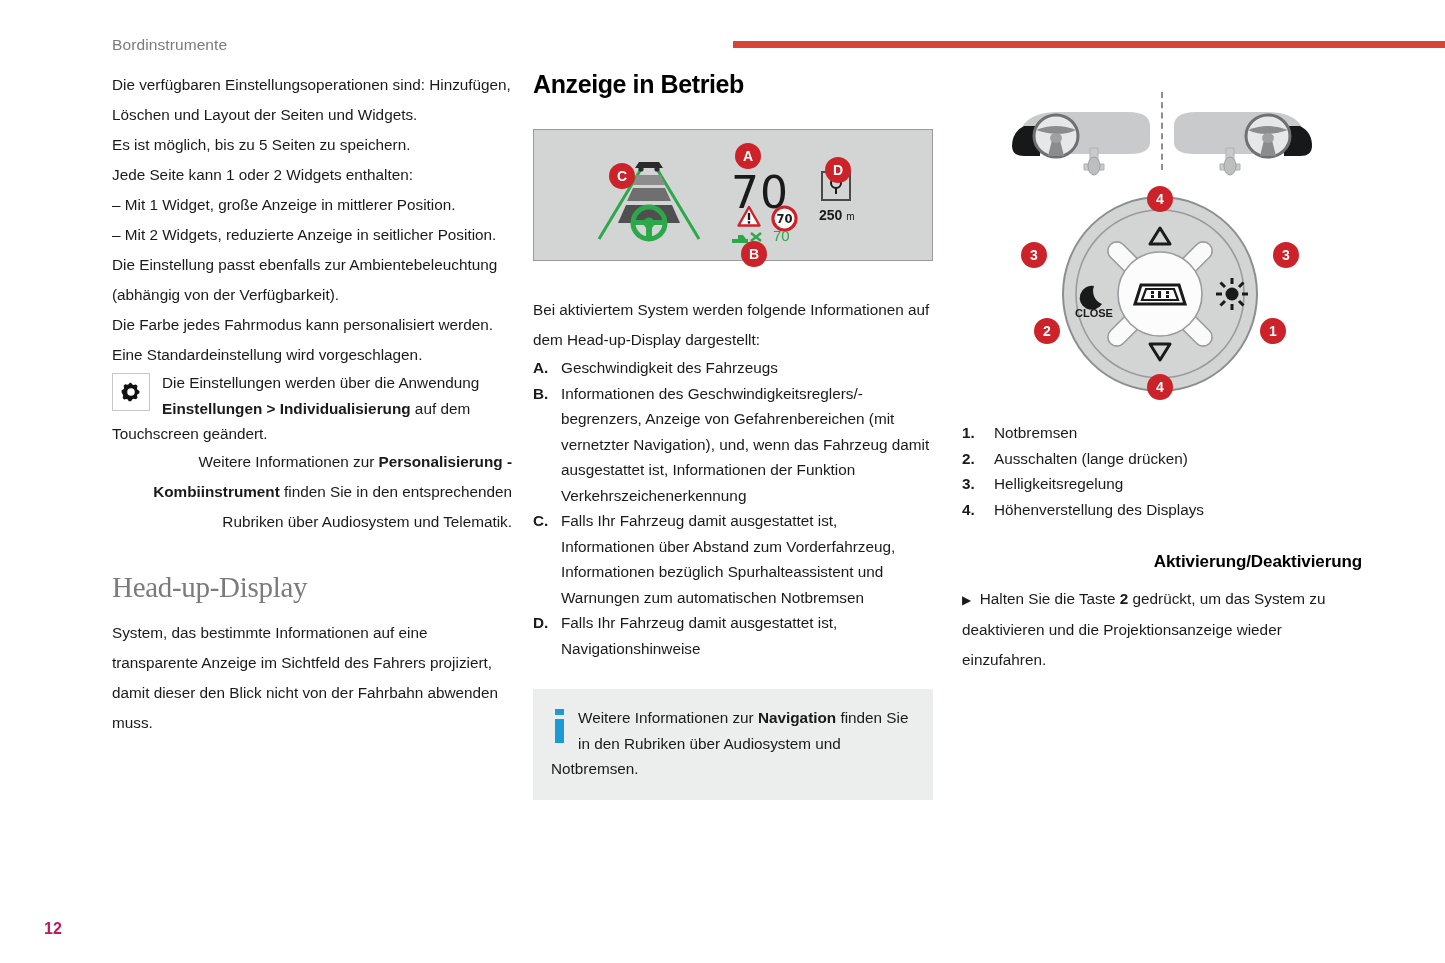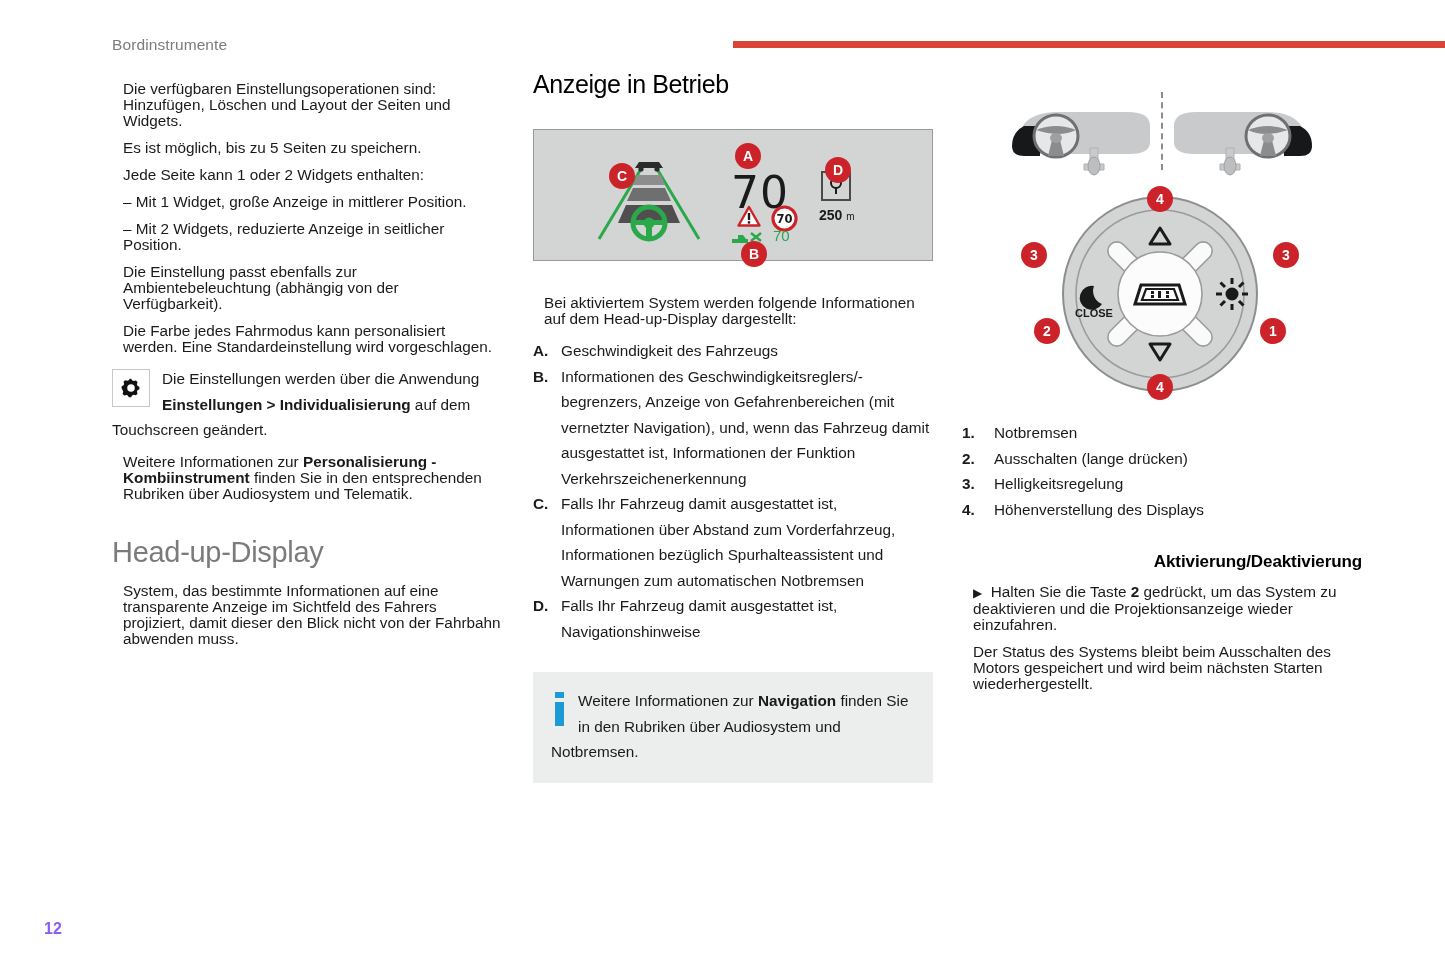--- a/index.html
+++ b/index.html
@@ -58,44 +58,45 @@
   
   .h-sub {
     font-size: 16px;
     font-weight: bold;
     color: #000;
     margin: 0 0 14px 0;
     letter-spacing: -0.1px;
   }
   .h-main {
     font-size: 25px;
-    font-weight: normal;
+    font-weight: bold;
     color: #000;
     margin: 0 0 22px 0;
     letter-spacing: -0.4px;
   }
   .h-chapter {
     font-size: 29px;
     font-weight: normal;
     color: #7b7b7b;
     margin: 34px 0 14px 0;
     letter-spacing: -0.3px;
+    font-family: Liberation Serif, serif;
   }
   .h-section {
     font-size: 17px;
     font-weight: bold;
     color: #000;
     margin: 30px 0 12px 0;
     letter-spacing: -0.1px;
     text-align: right;
   }
   p.body, .body {
     font-size: 15.3px;
-    line-height: 16px;
-    margin: 11px;
+    line-height: 30px;
+    margin: 0;
     color: #1a1a1a;
   }
   .body b { font-weight: bold; }
   .tight { margin: 0; }
 
   
   .note-gear {
     font-size: 15.3px;
     line-height: 25.5px;
   }
@@ -291,21 +292,21 @@
   .db-2  { left: 72px;   top: 130px; }
   .db-1  { left: 298px;  top: 130px; }
 
   
   .page-number {
     position: absolute;
     left: 44px;
     top: 920px;
     font-size: 16px;
     font-weight: bold;
-    color: #8b5cf6;
+    color: #be185d;
   }
 </style>
 </head>
 <body>
 
 <div class="header">
   <div class="breadcrumb">Bordinstrumente</div>
   <div class="header-rule"></div>
 </div>
 
@@ -325,21 +326,21 @@
     <div class="note-gear">
       <span class="gear-box">
         <svg width="22" height="22" viewBox="0 0 24 24" aria-hidden="true">
           <path fill="#111" d="M12 1.8l1.5 2.1c.5.12.98.32 1.42.58l2.5-.62 1.7 1.7-.62 2.5c.26.44.46.92.58 1.42l2.12 1.5-0 2.4-2.12 1.0c-.12.5-.32.98-.58 1.42l.62 2.5-1.7 1.7-2.5-.62c-.44.26-.92.46-1.42.58L12 22.2l-2.4 0-1.1-2.12c-.5-.12-.98-.32-1.42-.58l-2.5.62-1.7-1.7.62-2.5c-.26-.44-.46-.92-.58-1.42L1.8 12.6l0-2.4 2.12-1.1c.12-.5.32-.98.58-1.42l-.62-2.5 1.7-1.7 2.5.62c.44-.26.92-.46 1.42-.58L10.6 1.8z"></path>
           <circle cx="12" cy="12" r="4.1" fill="#fff"></circle>
         </svg>
       </span>
       <span>Die Einstellungen werden über die Anwendung </span><b>Einstellungen &gt; Individualisierung</b><span> auf dem Touchscreen geändert.</span>
     </div>
 
-    <p class="body" style="clear:both;"><span>Weitere Informationen zur </span><b>Personalisierung - Kombiinstrument</b><span> finden Sie in den entsprechenden Rubriken über Audiosystem und Telematik.</span></p>
+    <p class="body" style="clear:both;text-align:right;"><span>Weitere Informationen zur </span><b>Personalisierung - Kombiinstrument</b><span> finden Sie in den entsprechenden Rubriken über Audiosystem und Telematik.</span></p>
 
     <h2 class="h-chapter">Head-up-Display</h2>
 
     <p class="body">System, das bestimmte Informationen auf eine transparente Anzeige im Sichtfeld des Fahrers projiziert, damit dieser den Blick nicht von der Fahrbahn abwenden muss.</p>
   </div>
 
   <div class="col col-2">
 
     <h2 class="h-main">Anzeige in Betrieb</h2>
 
@@ -536,17 +537,16 @@
         <span class="k">4.</span>
         <span>Höhenverstellung des Displays</span>
       </div>
     </div>
 
     <h3 class="h-section">Aktivierung/Deaktivierung</h3>
 
 
     <p class="body arrow-row tight"><span class="arrow-glyph">▶</span>&nbsp; <span>Halten Sie die Taste </span><b>2</b><span> gedrückt, um das System zu deaktivieren und die Projektionsanzeige wieder einzufahren.</span></p>
 
-    <p class="body tight">Der Status des Systems bleibt beim Ausschalten des Motors gespeichert und wird beim nächsten Starten wiederhergestellt.</p>
   </div>
 </div>
 
 <div class="page-number">12</div>
 
 </body></html>

